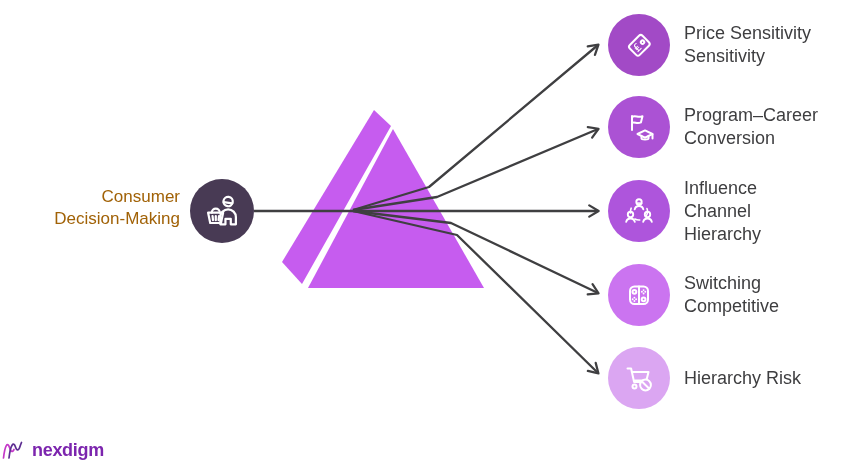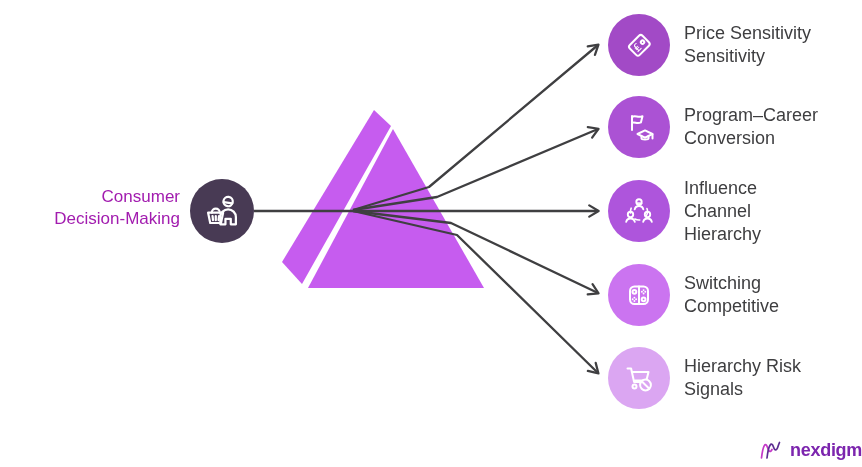--- a/index.html
+++ b/index.html
@@ -4,42 +4,42 @@
 <style>
   html,body{margin:0;padding:0;background:#ffffff;}
   .canvas{
     position:relative;width:862px;height:467px;background:#ffffff;
     font-family:"Liberation Sans", sans-serif;overflow:hidden;
   }
   svg.bg{position:absolute;left:0;top:0;}
   
   .src-label{
     position:absolute;left:44px;top:186px;width:136px;
-    text-align:right;font-size:17px;line-height:22px;color:#a21caf;
+    text-align:right;font-size:17px;line-height:22px;color:#a16207;
   }
   .src-label span{display:block;}
   .src-circle{
     position:absolute;left:190px;top:179px;width:64px;height:64px;
     border-radius:50%;background:#483a54;display:flex;align-items:center;justify-content:center;
   }
   
   .spoke{
     position:absolute;left:608px;height:90px;width:250px;
     display:flex;align-items:center;gap:14px;
   }
   .spoke-circle{
     width:62px;height:62px;border-radius:50%;flex:0 0 62px;
     display:flex;align-items:center;justify-content:center;background:#a24ac6;
   }
   .spoke-label{font-size:18px;line-height:23px;color:#3e3e40;}
   .spoke-label span{display:block;}
   
   .logo{
     position:absolute;left:0;right:0;top:436px;height:28px;
-    display:flex;align-items:center;justify-content:flex-end;gap:6px;
+    display:flex;align-items:center;justify-content:flex-start;gap:6px;
   }
   .logo-text{
     font-size:18px;font-weight:700;color:#7c25ae;letter-spacing:-0.3px;
   }
 </style>
 </head>
 <body>
 
 <div class="canvas">
 
@@ -166,21 +166,20 @@
       <svg width="36" height="36" viewBox="0 0 36 36" fill="none" stroke="#ffffff" stroke-width="2" stroke-linecap="round" stroke-linejoin="round">
         <path d="M6.5,8.5 h3.6 l3,13.5 h9.9"></path>
         <path d="M10.8,12 h16.7 l-2.1,8.5 h-11.5"></path>
         <circle cx="13.5" cy="26.5" r="2"></circle>
         <circle cx="24.5" cy="25" r="5.4" fill="#dba6f2"></circle>
         <line x1="20.7" y1="21.2" x2="28.3" y2="28.8"></line>
       </svg>
     </div>
     <div class="spoke-label">
       <span>Hierarchy Risk</span>
-      <span>Signals</span>
       <span></span>
     </div>
   </div>
 
   <div class="logo">
     <svg width="26" height="26" viewBox="0 0 26 26" fill="none" stroke-linecap="round">
       <path d="M3.5,21 C5,8 7.5,4.5 9.5,10.5 C10.8,14.5 12.2,16 14,12.5" stroke="#c438c8" stroke-width="1.7"></path>
       <path d="M9,21 C10.5,7.5 13.5,4 15.5,10 C16.8,14 18.6,14.5 20.5,8 L21.5,5.5" stroke="#5c2d91" stroke-width="1.7"></path>
     </svg>
     <span class="logo-text">nexdigm</span>

